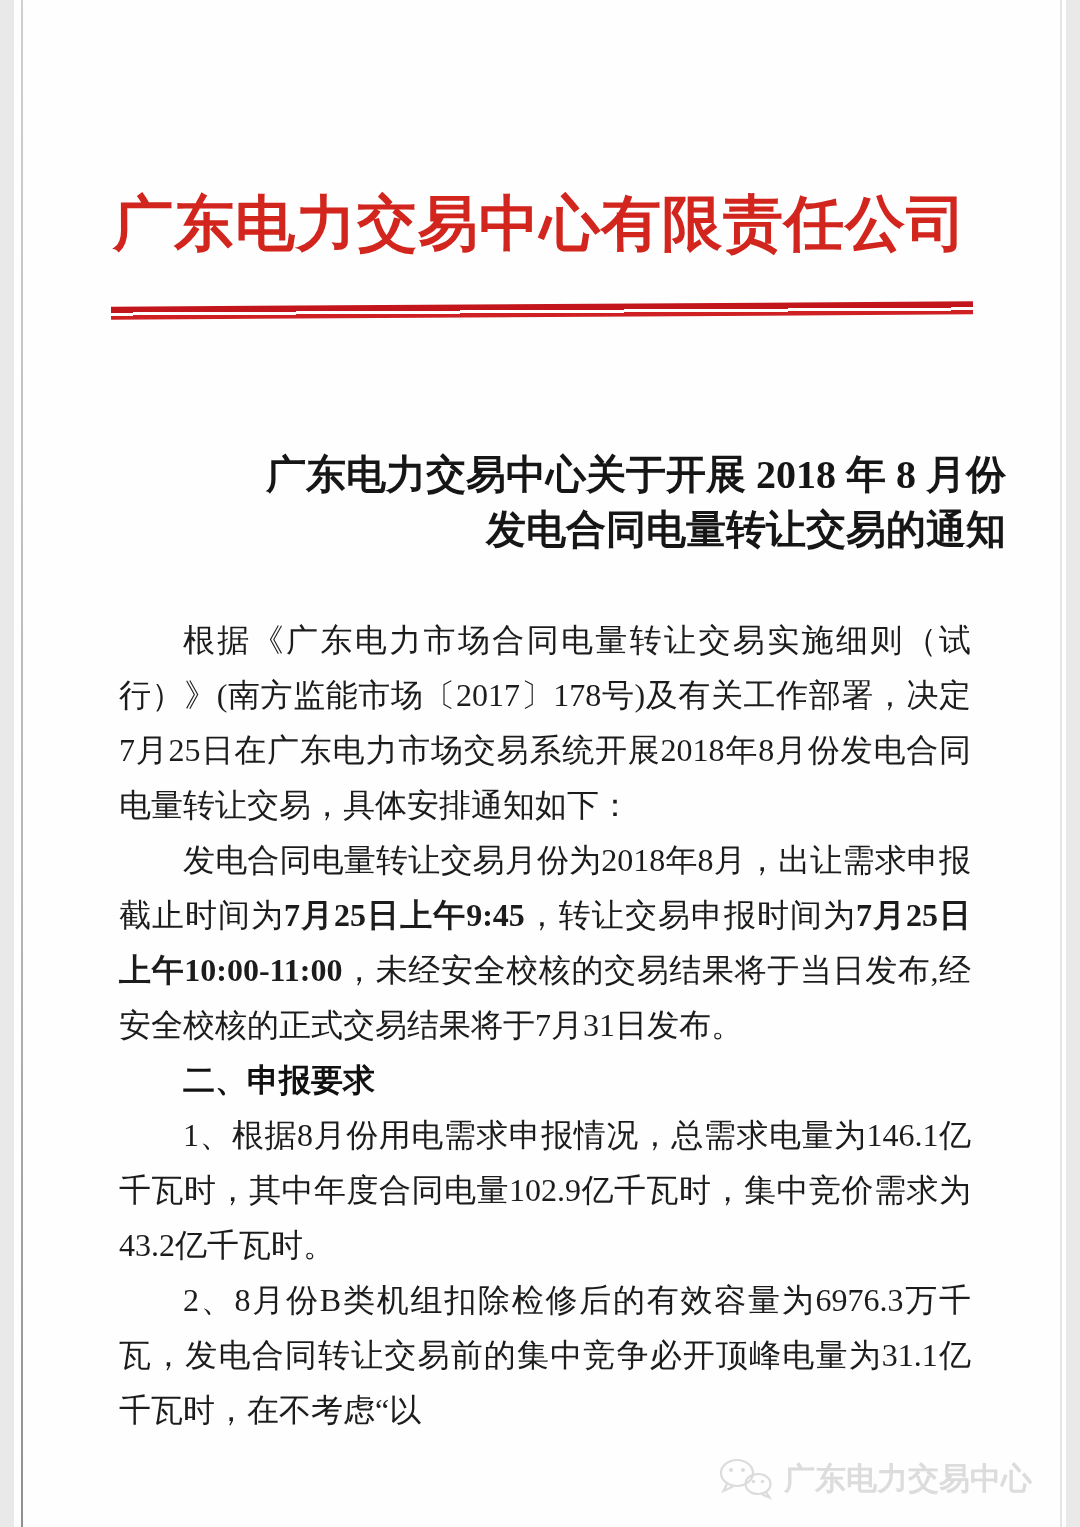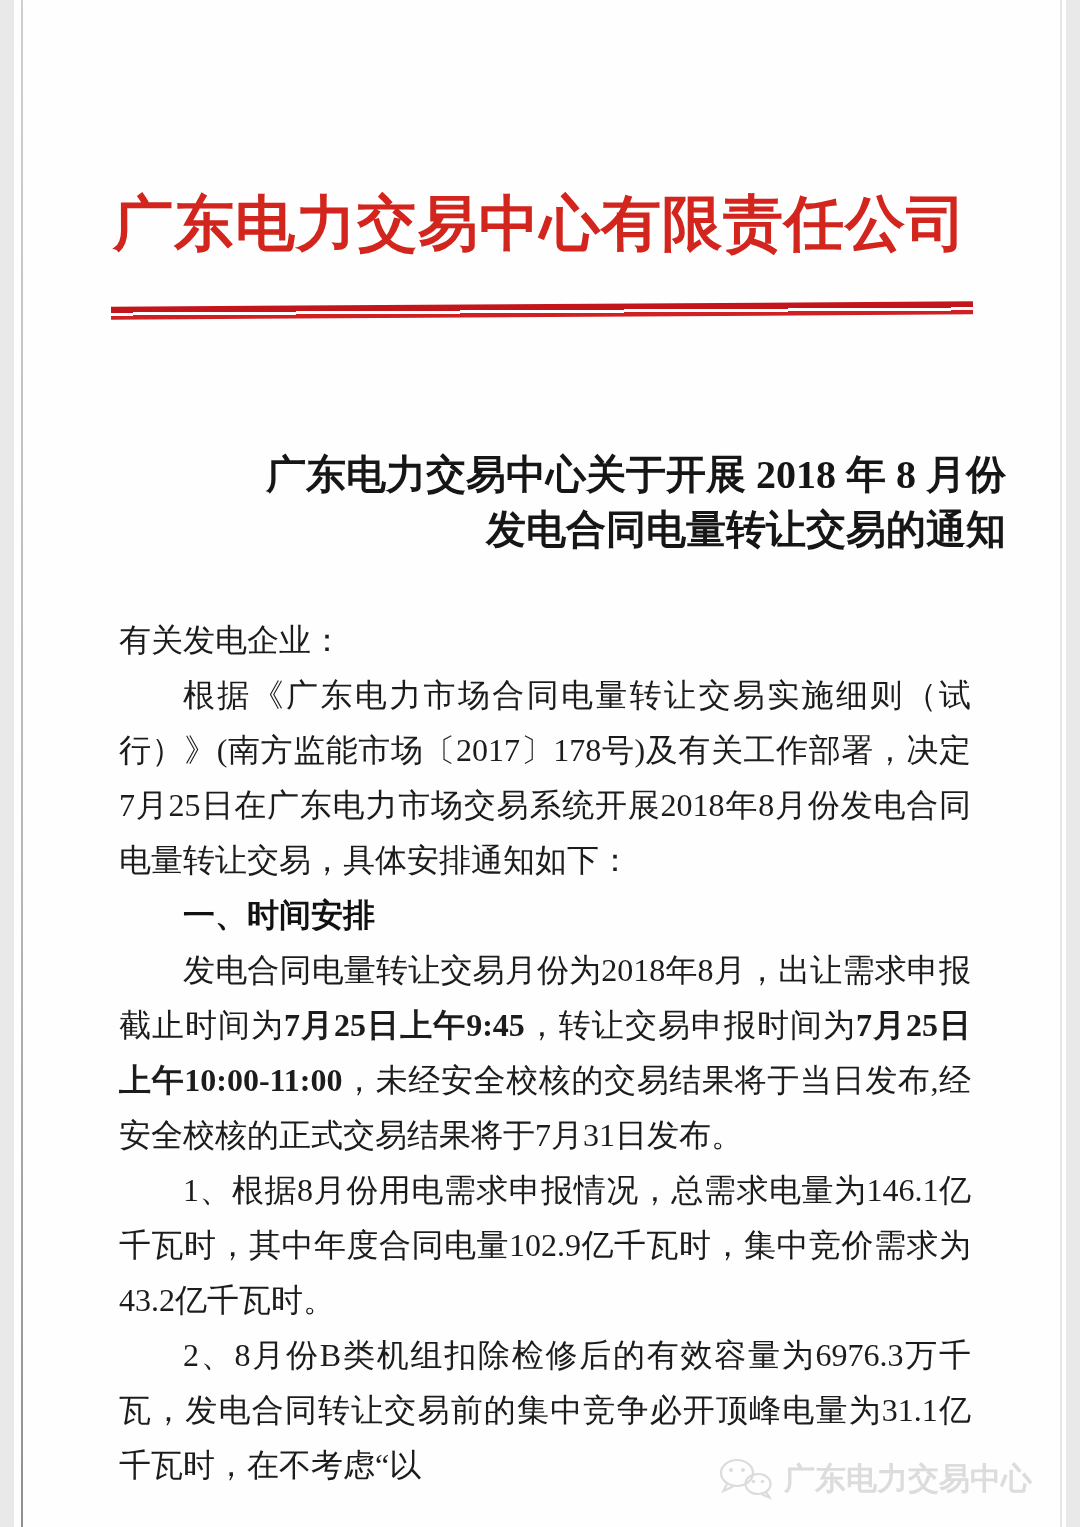--- a/index.html
+++ b/index.html
@@ -78,24 +78,23 @@
 
   <h1 class="company">广东电力交易中心有限责任公司</h1>
   <div class="red-rule"></div>
 
   <h2 class="doc-title">
     <span>广东电力交易中心关于开展 2018 年 8 月份</span><br>
     <span>发电合同电量转让交易的通知</span>
   </h2>
 
   <div class="body">
-    <p>有关发电企业：</p>
     <p class="indent">根据《广东电力市场合同电量转让交易实施细则（试行）》(南方监能市场〔2017〕178号)及有关工作部署，决定7月25日在广东电力市场交易系统开展2018年8月份发电合同电量转让交易，具体安排通知如下：</p>
-    <p class="sec-heading">一、时间安排</p>
     <p class="indent"><span>发电合同电量转让交易月份为2018年8月，出让需求申报截止时间为</span><span class="b">7月25日上午9:45</span><span>，转让交易申报时间为</span><span class="b">7月25日上午10:00-11:00</span><span>，未经安全校核的交易结果将于当日发布,经安全校核的正式交易结果将于7月31日发布。</span></p>
+    <p class="sec-heading">二、申报要求</p>
     <p class="indent">1、根据8月份用电需求申报情况，总需求电量为146.1亿千瓦时，其中年度合同电量102.9亿千瓦时，集中竞价需求为43.2亿千瓦时。</p>
     <p class="indent">2、8月份B类机组扣除检修后的有效容量为6976.3万千瓦，发电合同转让交易前的集中竞争必开顶峰电量为31.1亿千瓦时，在不考虑“以</p>
   </div>
 
   <div class="watermark">
     <span>
       <svg width="56" height="44" viewBox="0 0 56 44">
         <g fill="none" stroke="#dcdcdc" stroke-width="2.2">
           <ellipse cx="19" cy="16" rx="16" ry="13"></ellipse>
           <path d="M9 27 L5.5 34 L15 29.5"></path>

